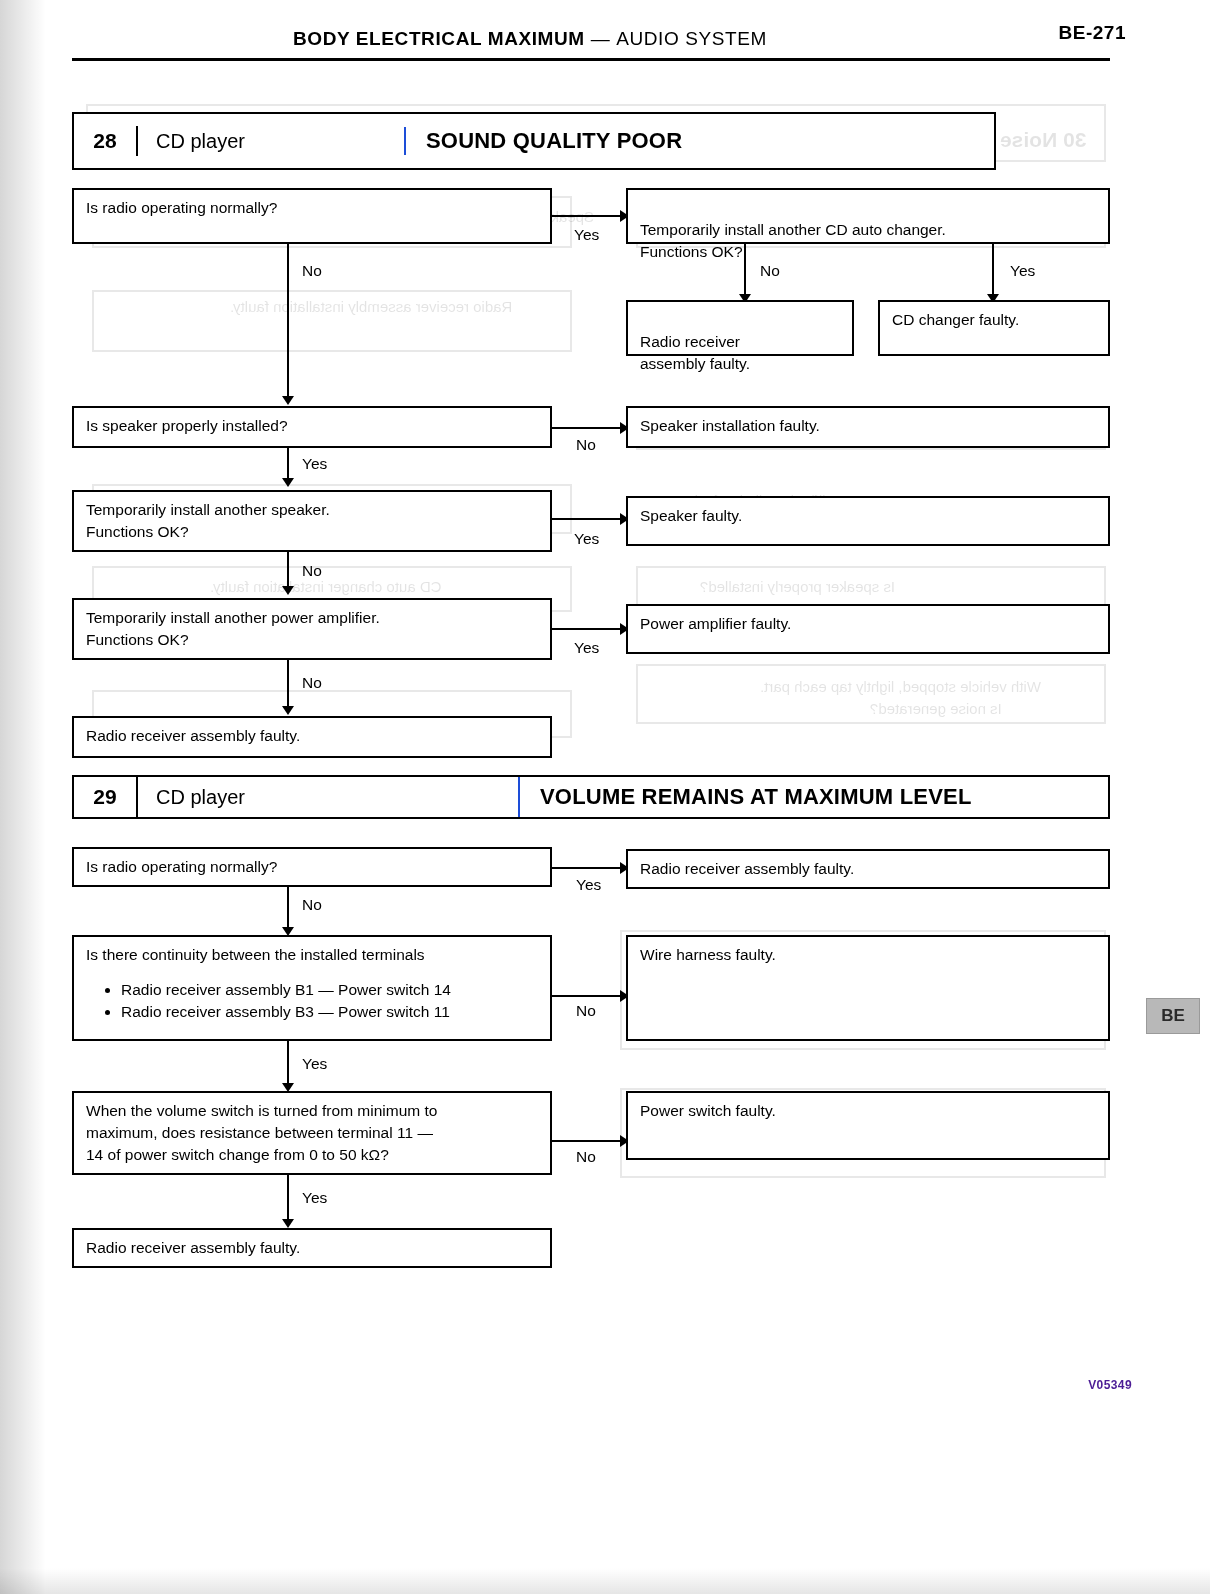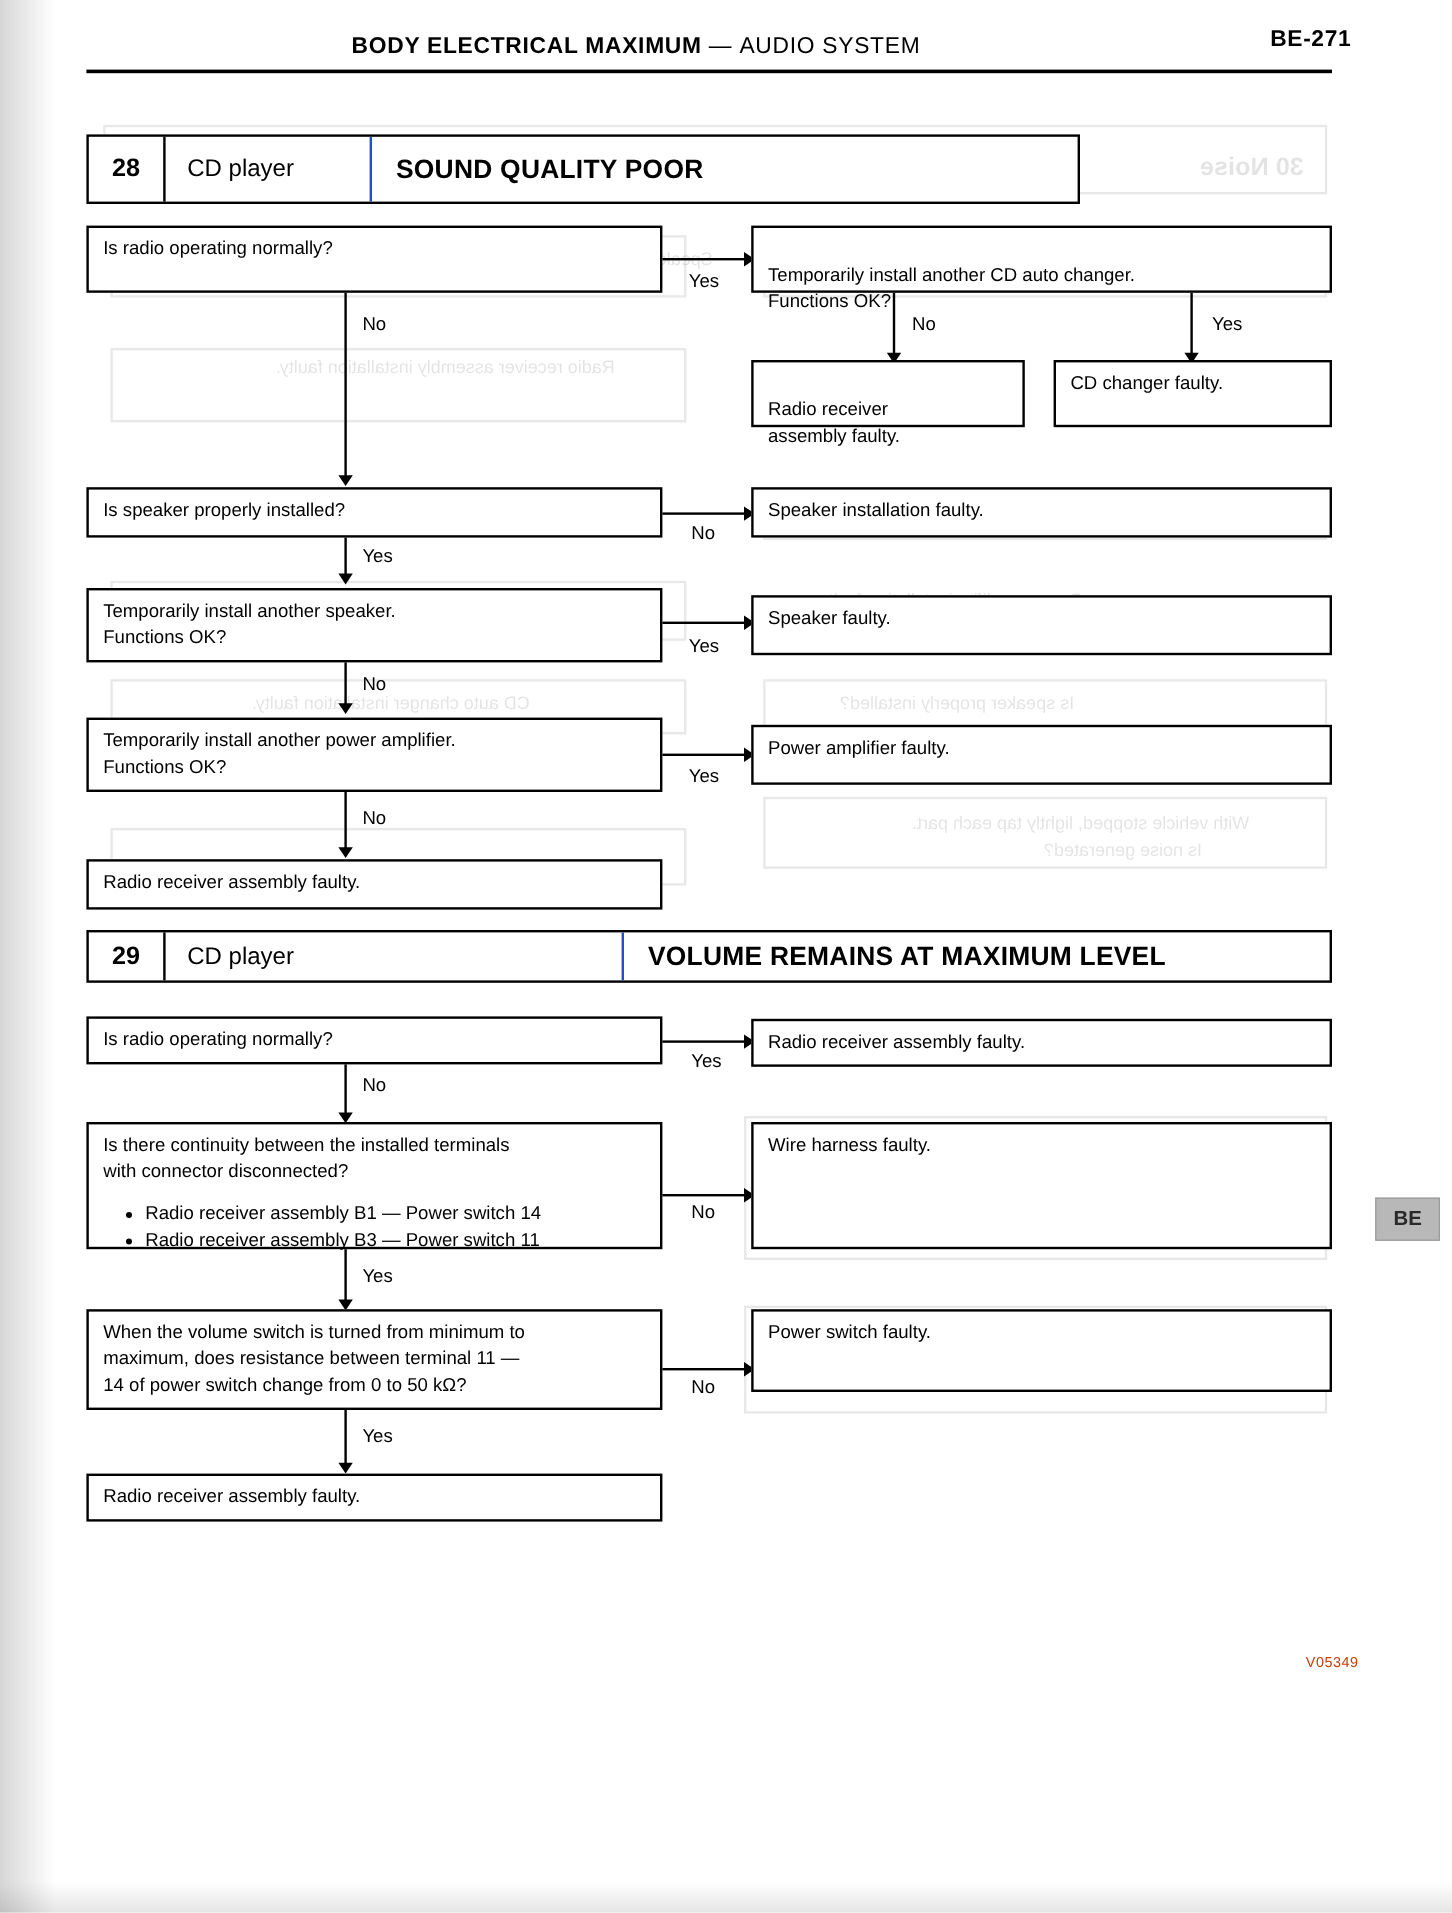--- a/index.html
+++ b/index.html
@@ -171,22 +171,23 @@
     font-size: 17px;
     font-weight: bold;
     color: #2a2a2a;
   }
 
   .fig-code {
     position: absolute;
     right: 78px;
     top: 1378px;
     font-size: 12px;
-    color: #c2410c;
+    color: #4c1d95;
     letter-spacing: 0.4px;
+    font-weight: bold;
   }
 
   
   .ghost {
     position: absolute;
     color: #000;
     opacity: 0.105;
     font-size: 15px;
     white-space: nowrap;
     transform: scaleX(-1);
@@ -241,21 +242,21 @@
 <div class="page-header">
   <div class="header-title">
     <span class="sys">BODY ELECTRICAL MAXIMUM</span>
     <span class="sep">—</span>
     <span class="sub">AUDIO SYSTEM</span>
   </div>
   <div class="page-number">BE-271</div>
   <div class="header-rule"></div>
 </div>
 
-<div class="box title-box" style="left:72px; top:112px; width:828px; height:58px;">
+<div class="box title-box" style="left:72px; top:112px; width:924px; height:58px;align-items:center;">
   <div class="title-num">28</div>
   <div class="title-name">CD player</div>
   <div class="title-symptom">SOUND QUALITY POOR</div>
 </div>
 
 <div class="box" style="left:72px; top:188px; width:480px; height:56px;">
   <span>Is radio operating normally?</span>
 </div>
 
 <div class="hline" style="left:552px; top:215px; width:74px;"></div>
@@ -345,21 +346,20 @@
 <div class="lbl" style="left:576px; top:876px;">Yes</div>
 <div class="box" style="left:626px; top:849px; width:484px; height:40px;">
   <span>Radio receiver assembly faulty.</span>
 </div>
 <div class="vline" style="left:287px; top:887px; height:44px;"></div>
 <div class="arrow-down" style="left:282px; top:927px;"></div>
 <div class="lbl" style="left:302px; top:896px;">No</div>
 
 <div class="box" style="left:72px; top:935px; width:480px; height:106px;">
   <div>Is there continuity between the installed terminals</div>
-  <div>with connector disconnected?</div>
   <ul class="bullets">
     <li>Radio receiver assembly B1 — Power switch 14</li>
     <li>Radio receiver assembly B3 — Power switch 11</li>
   </ul>
 </div>
 <div class="hline" style="left:552px; top:995px; width:74px;"></div>
 <div class="arrow-right" style="left:620px; top:990px;"></div>
 <div class="lbl" style="left:576px; top:1002px;">No</div>
 <div class="box" style="left:626px; top:935px; width:484px; height:106px;">
   <span>Wire harness faulty.</span>

